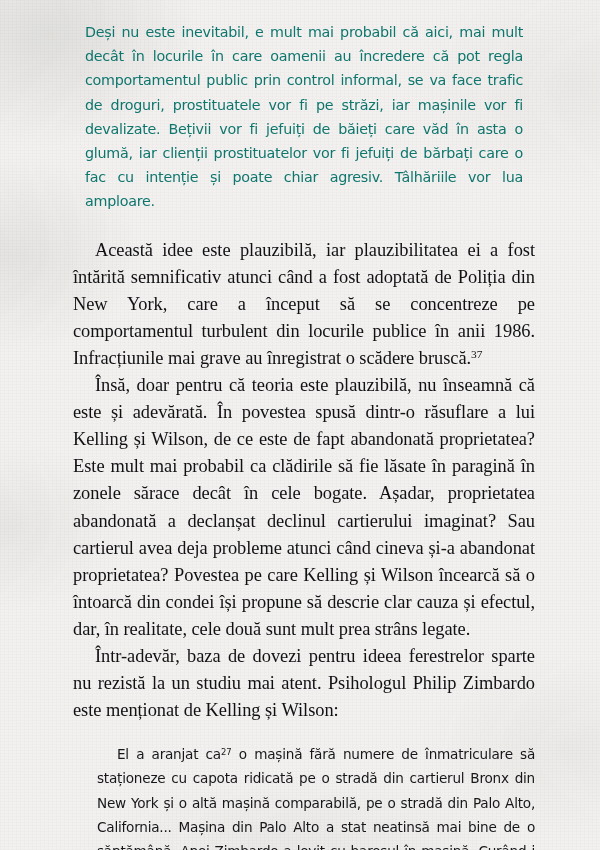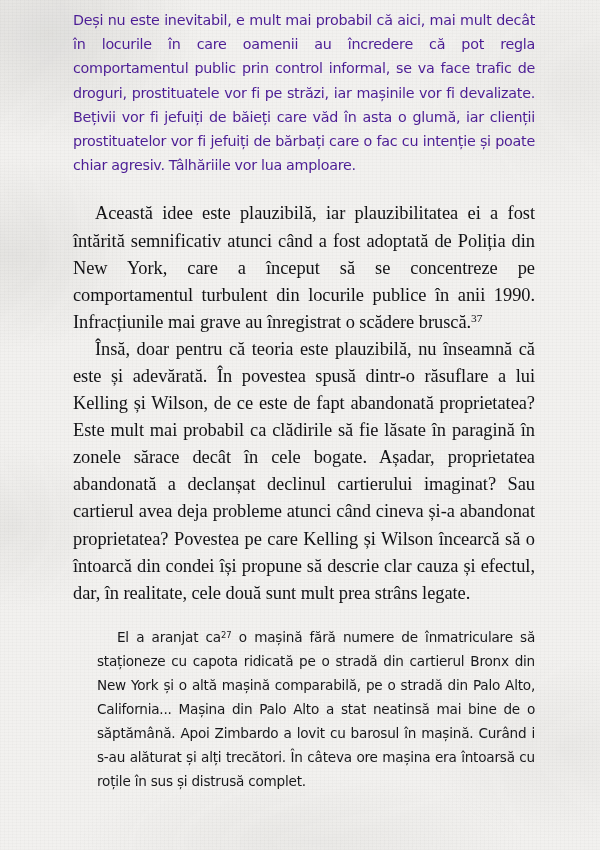--- a/index.html
+++ b/index.html
@@ -53,26 +53,26 @@
     top: 8px;
     width: 462px;
     z-index: 2;
   }
 
   
   .quote-sans {
     font-family: "DejaVu Sans", "Liberation Sans", sans-serif;
     font-size: 14.3px;
     line-height: 24.2px;
-    color: #4c1d95;
+    color: #0f766e;
     text-align: justify;
     text-justify: inter-word;
     letter-spacing: -0.26px;
     word-spacing: -0.2px;
-    margin: 0;
+    margin: 12px;
     -webkit-font-smoothing: none;
   }
 
   
   .body-serif {
     font-family: "Liberation Serif", "DejaVu Serif", serif;
     font-size: 18.4px;
     line-height: 27.1px;
     color: #111114;
     text-align: justify;
@@ -116,24 +116,25 @@
   .spacer-before-block { height: 18px; }
 </style>
 </head>
 <body>
 
 <div id="page" style="background-color: rgb(242, 241, 239);">
   <div id="content">
 
     <p class="quote-sans gap-after-quote">Deși nu este inevitabil, e mult mai probabil că aici, mai mult decât în locurile în care oamenii au încredere că pot regla comportamentul public prin control informal, se va face trafic de droguri, prostituatele vor fi pe străzi, iar mașinile vor fi devalizate. Bețivii vor fi jefuiți de băieți care văd în asta o glumă, iar clienții prostituatelor vor fi jefuiți de bărbați care o fac cu intenție și poate chiar agresiv. Tâlhăriile vor lua amploare.</p>
 
-    <p class="body-serif"><span>Această idee este plauzibilă, iar plauzibilitatea ei a fost întărită semnificativ atunci când a fost adoptată de Poliția din New York, care a început să se concentreze pe comportamentul turbulent din locurile publice în anii 1990. Infracțiunile mai grave au înregistrat o scădere bruscă.</span><sup class="fn">37</sup></p>
+    <p class="body-serif"><span>Această idee este plauzibilă, iar plauzibilitatea ei a fost întărită semnificativ atunci când a fost adoptată de Poliția din New York, care a început să se concentreze pe comportamentul turbulent din locurile publice în anii 1986. Infracțiunile mai grave au înregistrat o scădere bruscă.</span><sup class="fn">37</sup></p>
 
     <p class="body-serif">Însă, doar pentru că teoria este plauzibilă, nu înseamnă că este și adevărată. În povestea spusă dintr-o răsuflare a lui Kelling și Wilson, de ce este de fapt abandonată proprietatea? Este mult mai probabil ca clădirile să fie lăsate în paragină în zonele sărace decât în cele bogate. Așadar, proprietatea abandonată a declanșat declinul cartierului imaginat? Sau cartierul avea deja probleme atunci când cineva și-a abandonat proprietatea? Povestea pe care Kelling și Wilson încearcă să o întoarcă din condei își propune să descrie clar cauza și efectul, dar, în realitate, cele două sunt mult prea strâns legate.</p>
 
+    <p class="body-serif">Într-adevăr, baza de dovezi pentru ideea ferestrelor sparte nu rezistă la un studiu mai atent. Psihologul Philip Zimbardo este menționat de Kelling și Wilson:</p>
 
     <div class="spacer-before-block"></div>
 
     <blockquote id="blockquote-zimbardo">
       <p class="quote-block"><span>El a aranjat ca</span><sup class="fn">27</sup><span> o mașină fără numere de înmatriculare să staționeze cu capota ridicată pe o stradă din cartierul Bronx din New York și o altă mașină comparabilă, pe o stradă din Palo Alto, California... Mașina din Palo Alto a stat neatinsă mai bine de o săptămână. Apoi Zimbardo a lovit cu barosul în mașină. Curând i s-au alăturat și alți trecători. În câteva ore mașina era întoarsă cu roțile în sus și distrusă complet.</span></p>
     </blockquote>
 
   </div>
 </div>
 

